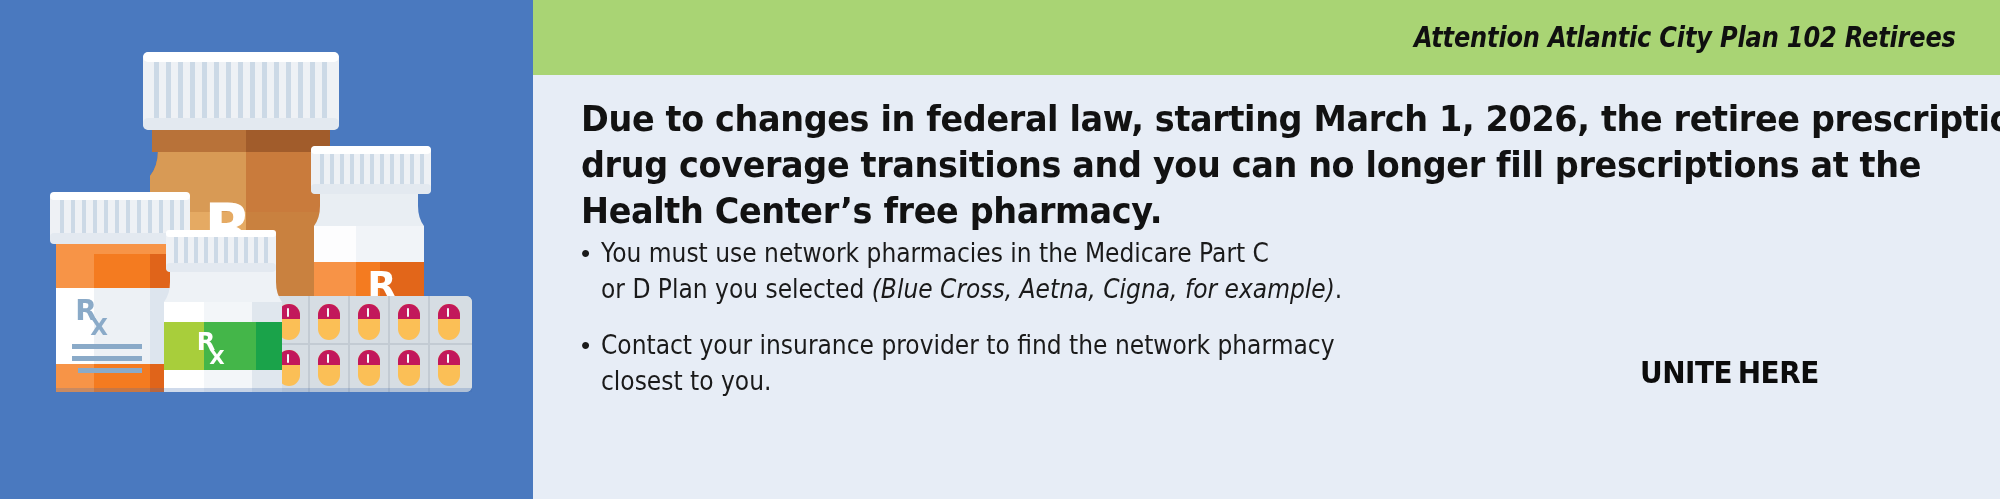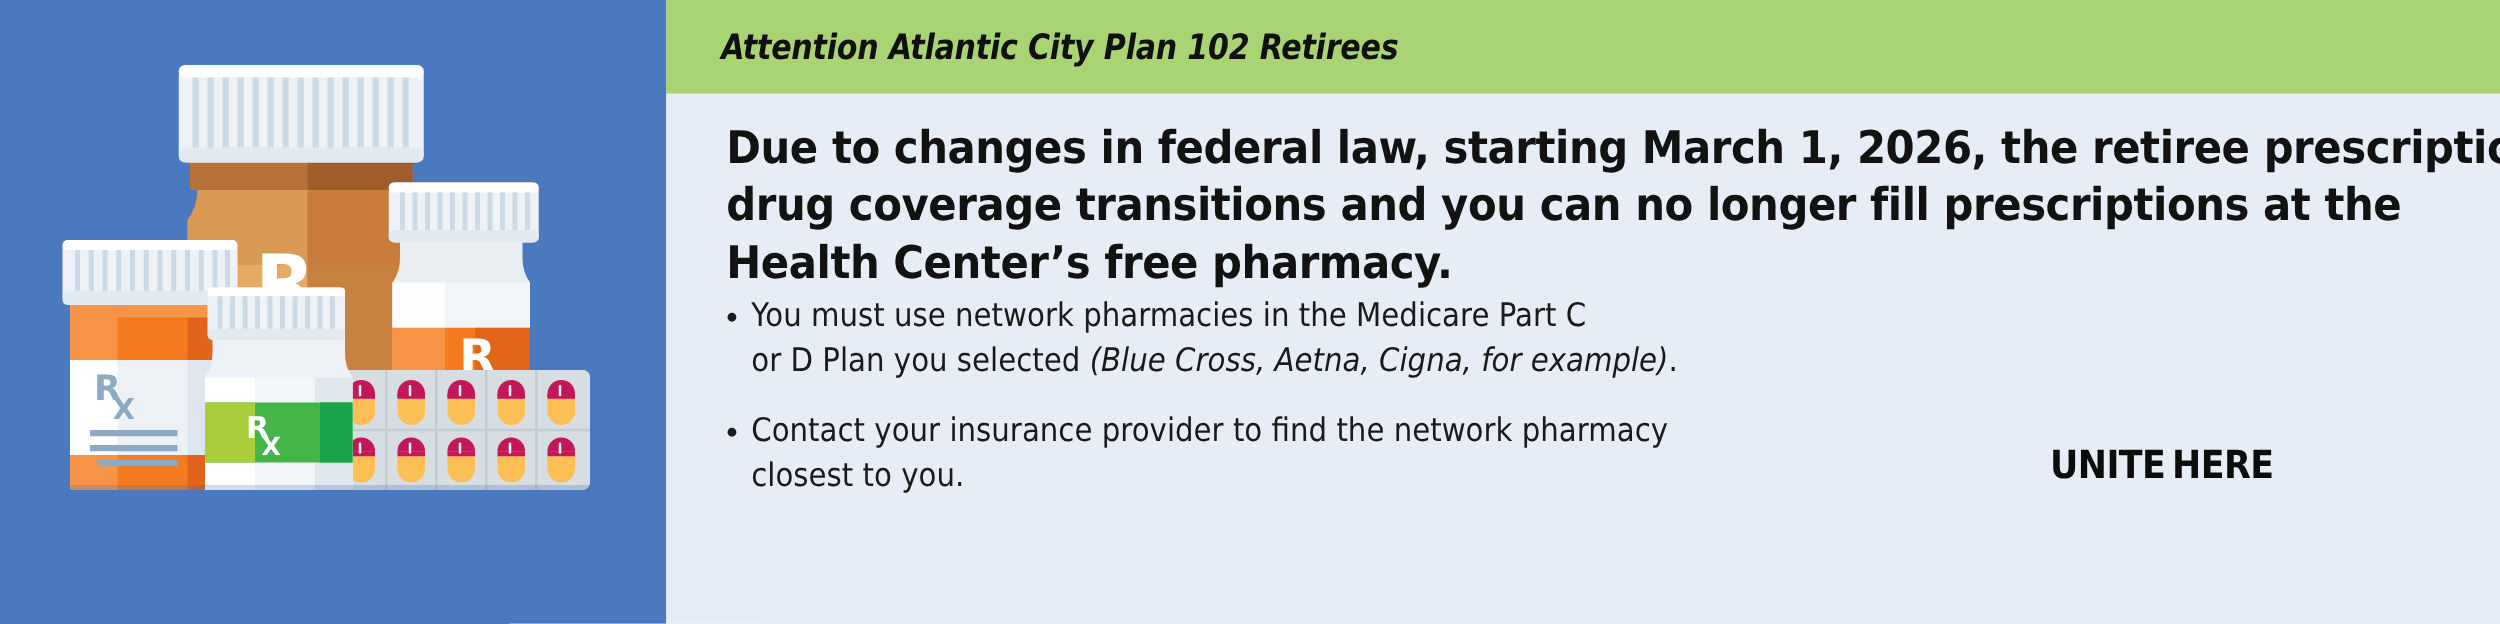--- a/index.html
+++ b/index.html
@@ -29,21 +29,21 @@
   #art-svg { position: absolute; left: 0; top: 0; }
 
   
   #green-strip {
     position: absolute;
     left: 533px; top: 0;
     width: 1467px; height: 75px;
     background: #a9d474;
     display: flex;
     align-items: center;
-    justify-content: flex-start;
+    justify-content: flex-end;
   }
   #green-strip-title {
     font-family: "DejaVu Sans", sans-serif;
     font-weight: bold;
     font-style: italic;
     font-size: 28px;
     color: #101010;
     letter-spacing: -0.2px;
     transform: scaleX(0.86);
     white-space: nowrap;

